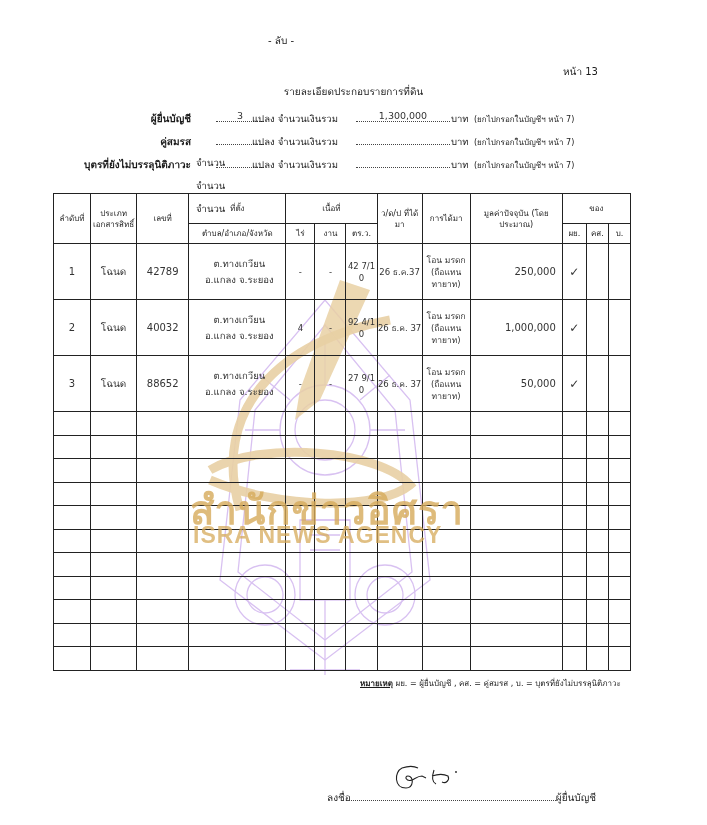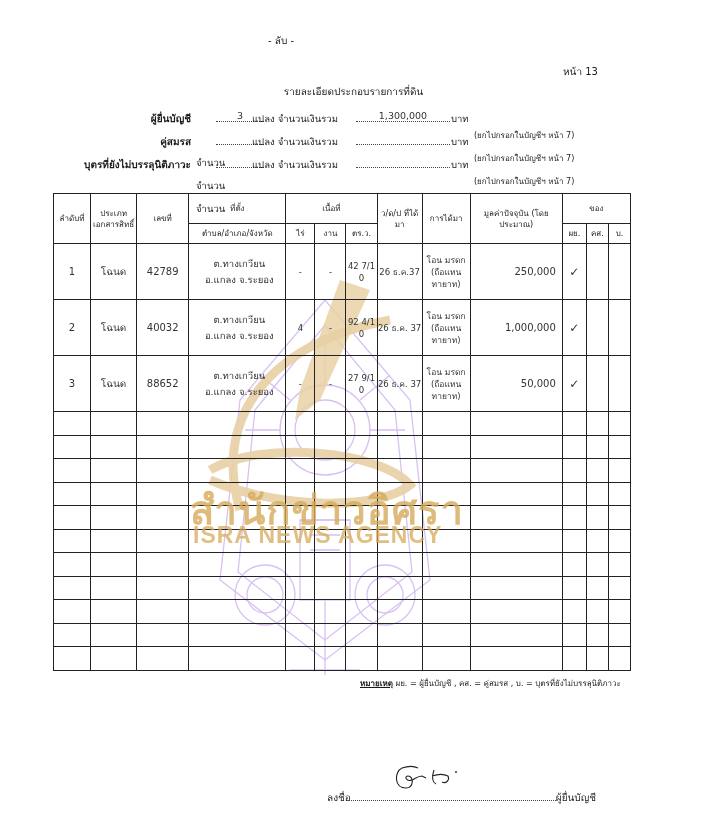--- a/index.html
+++ b/index.html
@@ -10,21 +10,21 @@
   .page-no { position: absolute; top: 64px; left: 563px; font-size: 10px; }
   .doc-title { position: absolute; top: 84px; left: 0; width: 707px; text-align: center; font-size: 10px; }
 
   .summary { position: absolute; left: 0; width: 707px; font-size: 9.5px; height: 14px; }
   .summary .who { position: absolute; right: 516px; top: 0; white-space: nowrap; font-weight: bold; font-size: 10px; }
   .summary .lbl1 { position: absolute; left: 196px; top: 0; margin-top: 44px; }
   .summary .dots1 { position: absolute; left: 216px; top: 0; width: 48px; border-bottom: 1px dotted #444; height: 11px; text-align: center; font-size: 9.5px; color: #333; line-height: 9px; }
   .summary .lbl2 { position: absolute; left: 252px; top: 0; }
   .summary .dots2 { position: absolute; left: 356px; top: 0; width: 94px; border-bottom: 1px dotted #444; height: 11px; text-align: center; color: #333; line-height: 9px; }
   .summary .baht { position: absolute; left: 451px; top: 0; }
-  .summary .note { position: absolute; left: 474px; top: 18px; font-size: 8px; }
+  .summary .note { position: absolute; left: 474px; top: 2px; font-size: 8px; }
 
   table.assets { position: absolute; left: 53px; top: 193px; border-collapse: collapse; table-layout: fixed; width: 578px; font-size: 8.5px; }
   table.assets td, table.assets th { border: 1px solid #222; text-align: center; vertical-align: middle; font-weight: normal; padding: 0; overflow: hidden; }
   table.assets th { font-size: 8px; line-height: 11px; }
   table.assets tr.hdr1 { height: 30px; }
   table.assets tr.hdr2 { height: 20px; }
   table.assets tr.data { height: 56px; }
   table.assets tr.empty { height: 23.5px; }
   td.num { font-size: 10px; color: #333; }
   td.loc { text-align: center; padding-left: 4px !important; line-height: 16px; font-size: 9.5px; color: #333; }

